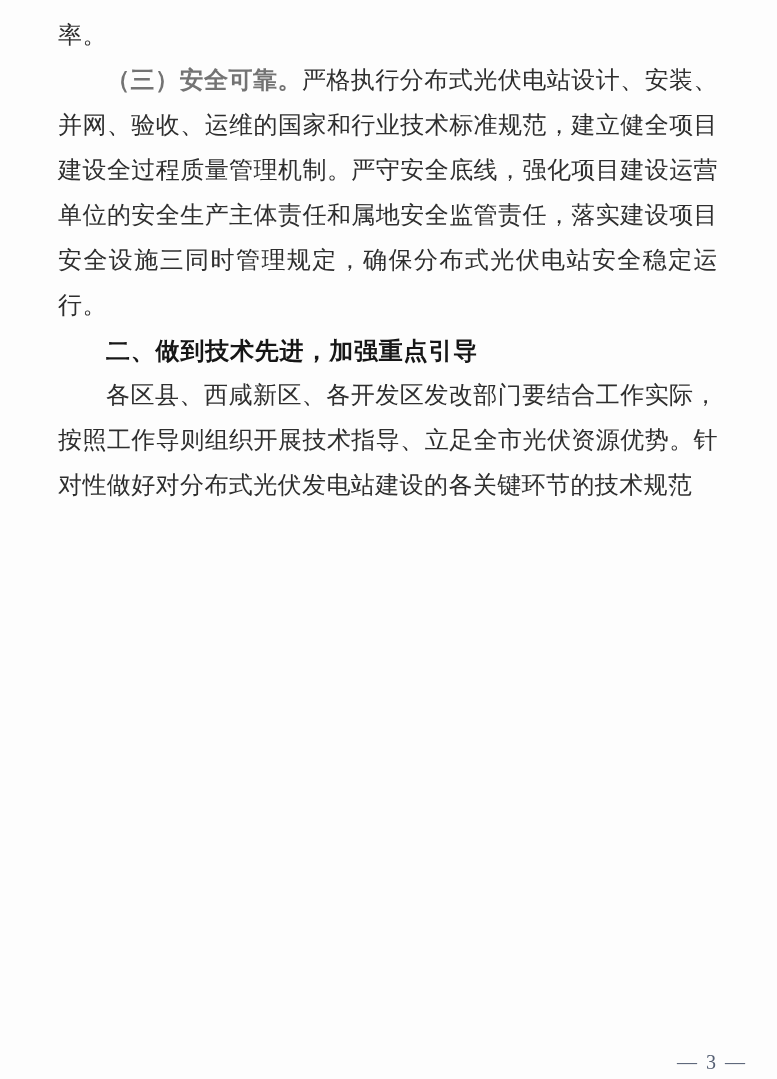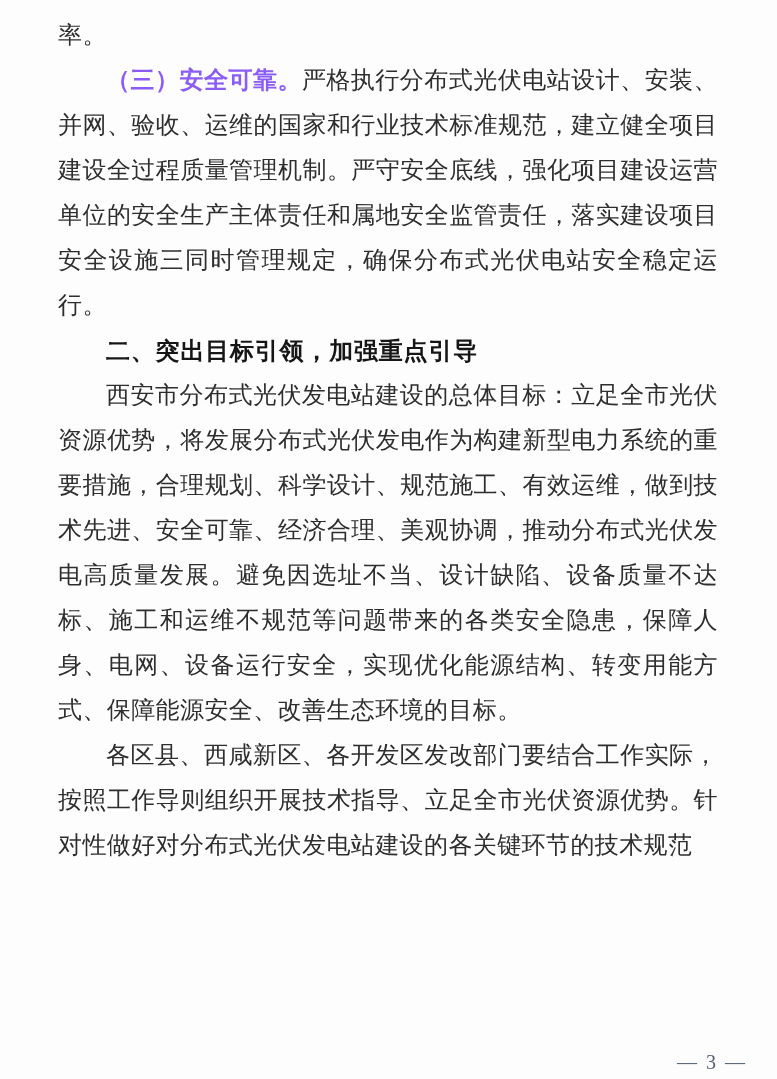--- a/index.html
+++ b/index.html
@@ -29,21 +29,21 @@
   }
   .para {
     text-indent: 2em;
     margin: 0;
   }
   .para.no-indent {
     text-indent: 0;
   }
   .lead {
     font-weight: bold;
-    color: #8b5cf6;
+    color: #737373;
   }
   .heading {
     font-family: "Liberation Sans", "DejaVu Sans", sans-serif;
     font-weight: bold;
     font-size: 24px;
     line-height: 45px;
     color: #161616;
     text-indent: 2em;
     letter-spacing: 0.8px;
     margin: 0;
@@ -63,23 +63,22 @@
 <body>
 
 <div class="page">
   <div class="content">
 
     <p class="para no-indent">率。</p>
 
     <p class="para"><span class="lead">（三）安全可靠。</span><span class="body-text">严格执行分布式光伏电站设计、安装、并网、验收、运维的国家和行业技术标准规范，建立健全项目建设全过程质量管理机制。严守安全底线，强化项目建设运营单位的安全生产主体责任和属地安全监管责任，落实建设项目安全设施三同时管理规定，确保分布式光伏电站安全稳定运行。</span></p>
 
 
-    <h2 class="heading">二、突出目标引领，加强重点引导</h2>
+    <h2 class="heading">二、做到技术先进，加强重点引导</h2>
 
-    <p class="para">西安市分布式光伏发电站建设的总体目标：立足全市光伏资源优势，将发展分布式光伏发电作为构建新型电力系统的重要措施，合理规划、科学设计、规范施工、有效运维，做到技术先进、安全可靠、经济合理、美观协调，推动分布式光伏发电高质量发展。避免因选址不当、设计缺陷、设备质量不达标、施工和运维不规范等问题带来的各类安全隐患，保障人身、电网、设备运行安全，实现优化能源结构、转变用能方式、保障能源安全、改善生态环境的目标。</p>
 
     <p class="para">各区县、西咸新区、各开发区发改部门要结合工作实际，按照工作导则组织开展技术指导、立足全市光伏资源优势。针对性做好对分布式光伏发电站建设的各关键环节的技术规范</p>
 
   </div>
 
   <div class="footer">
     <span class="page-number">— 3 —</span>
   </div>
 </div>
 

